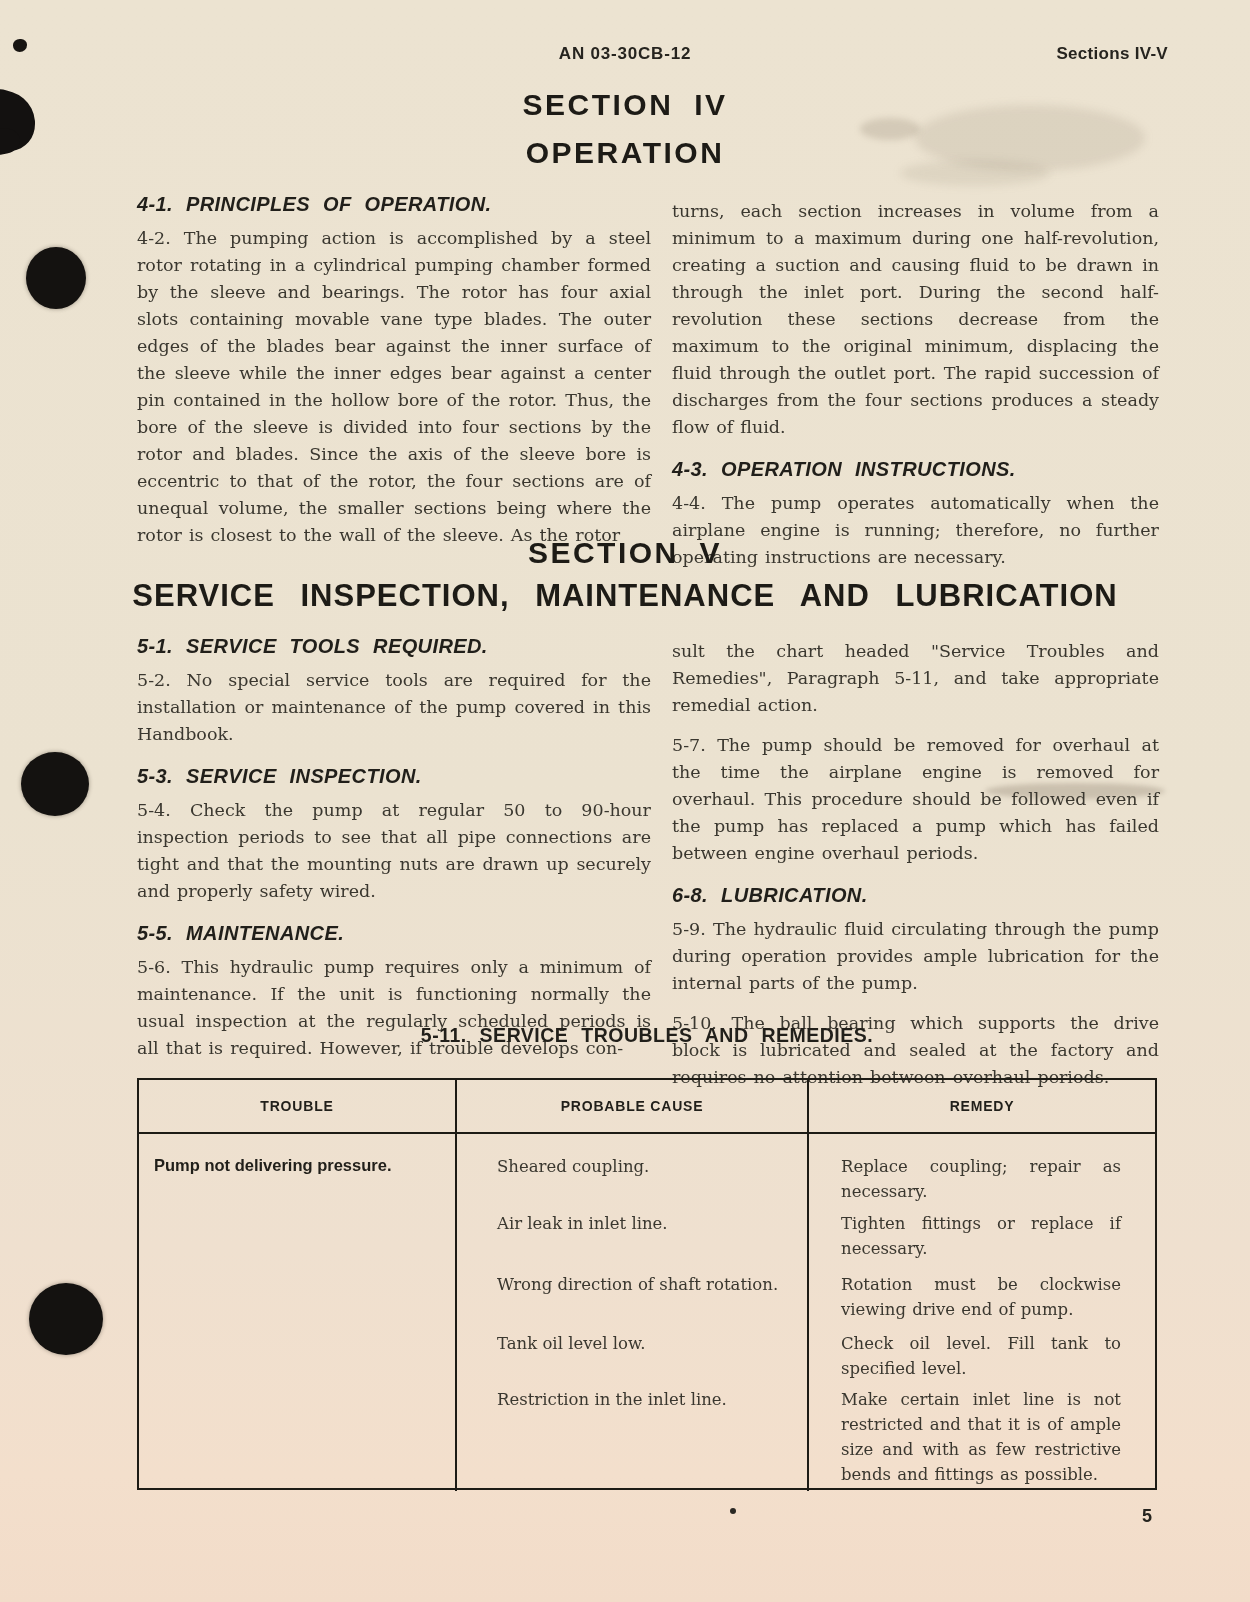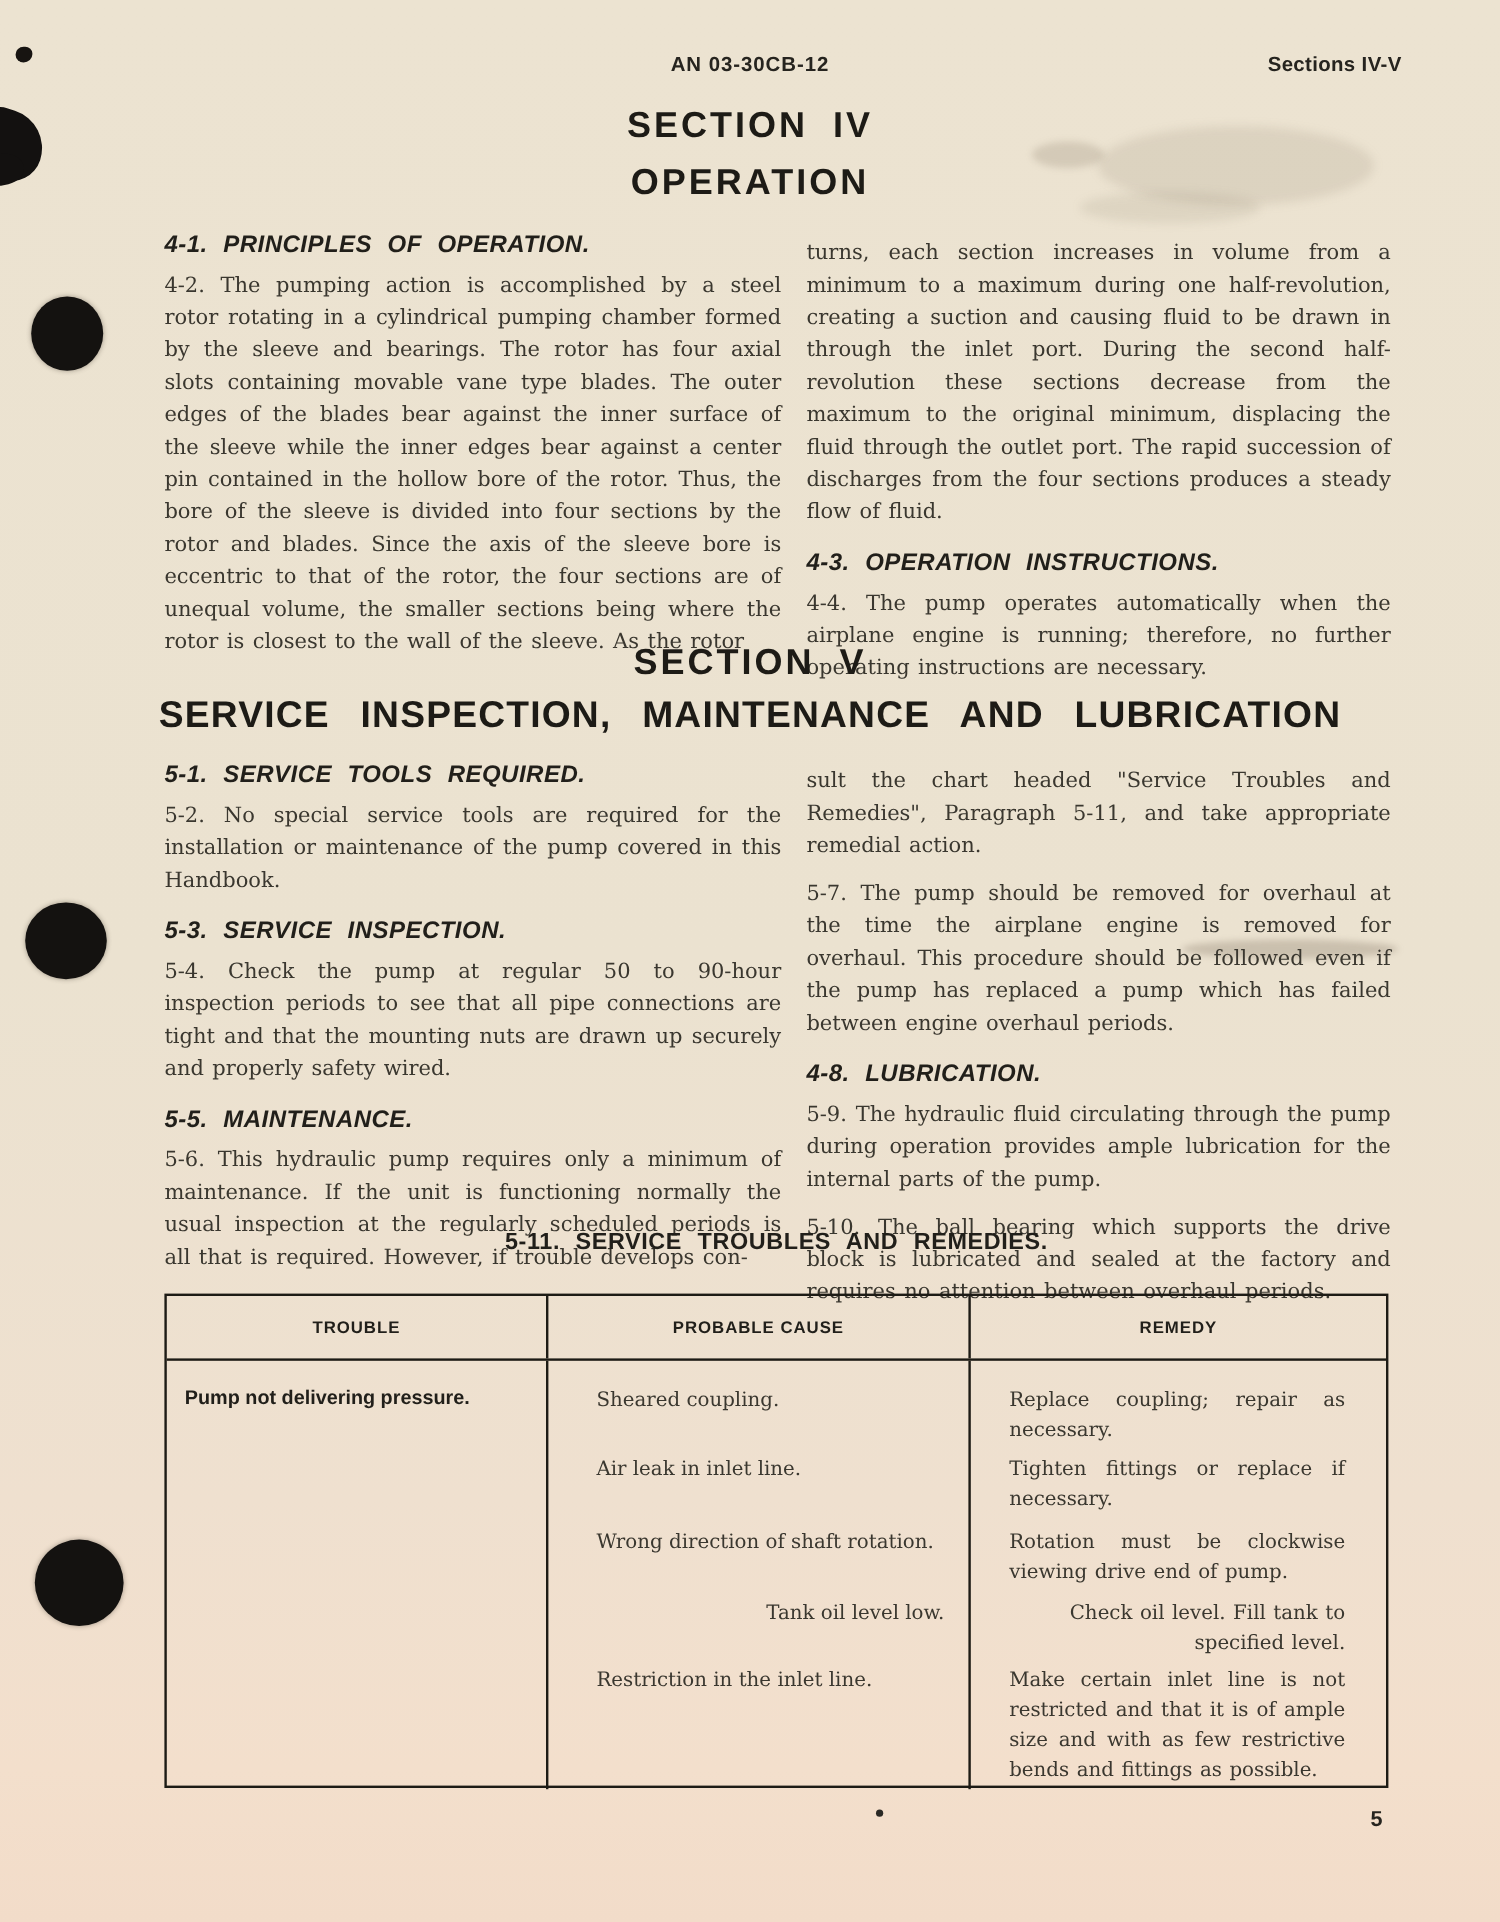--- a/index.html
+++ b/index.html
@@ -66,21 +66,21 @@
   .tbl-body{display:flex;height:357px;}
   .bc{box-sizing:border-box;padding-top:20px;}
   .bc1{width:318px;border-right:2.5px solid #1d1b15;padding-left:15px;padding-right:25px;}
   .bc2{width:352px;border-right:2.5px solid #1d1b15;padding-left:40px;padding-right:20px;}
   .bc3{flex:1;padding-left:32px;padding-right:34px;}
   .trouble-txt{font-family:"Liberation Sans",sans-serif;font-weight:bold;font-size:16.5px;color:#211f1a;line-height:22px;}
   .t-items > div{font-size:16.5px;line-height:25px;color:#3a372f;}
   .t-items > div:nth-child(1){min-height:57px;}
   .t-items > div:nth-child(2){min-height:61px;}
   .t-items > div:nth-child(3){min-height:59px;}
-  .t-items > div:nth-child(4){min-height:56px;text-align:right;}
+  .t-items > div:nth-child(4){min-height:56px;}
   .remedy-items > div{text-align:justify;word-spacing:1px;}
   
   .page-num{position:absolute;right:98px;top:1506px;
     font-family:"Liberation Sans",sans-serif;font-weight:bold;font-size:18px;color:#26241f;}
   .foot-dot{position:absolute;left:730px;top:1508px;width:6px;height:6px;border-radius:50%;background:#2a2824;}
 </style>
 </head>
 <body>
 
 <div class="page">
@@ -121,21 +121,21 @@
     <p>5-2. No special service tools are required for the installation or maintenance of the pump covered in this Handbook.</p>
     <div class="sub-h">5-3. SERVICE INSPECTION.</div>
     <p>5-4. Check the pump at regular 50 to 90-hour inspection periods to see that all pipe connections are tight and that the mounting nuts are drawn up securely and properly safety wired.</p>
     <div class="sub-h">5-5. MAINTENANCE.</div>
     <p>5-6. This hydraulic pump requires only a minimum of maintenance. If the unit is functioning normally the usual inspection at the regularly scheduled periods is all that is required. However, if trouble develops con-</p>
   </div>
 
   <div class="col col-r5">
     <p>sult the chart headed "Service Troubles and Remedies", Paragraph 5-11, and take appropriate remedial action.</p>
     <p>5-7. The pump should be removed for overhaul at the time the airplane engine is removed for overhaul. This procedure should be followed even if the pump has replaced a pump which has failed between engine overhaul periods.</p>
-    <div class="sub-h">4-8. LUBRICATION.</div>
+    <div class="sub-h">6-8. LUBRICATION.</div>
     <p>5-9. The hydraulic fluid circulating through the pump during operation provides ample lubrication for the internal parts of the pump.</p>
     <p>5-10. The ball bearing which supports the drive block is lubricated and sealed at the factory and requires no attention between overhaul periods.</p>
   </div>
 
   <div class="tbl-title">5-11. SERVICE TROUBLES AND REMEDIES.</div>
 
   <div class="tbl">
     <div class="tbl-head">
       <div class="hc1">TROUBLE</div>
       <div class="hc2">PROBABLE CAUSE</div>

